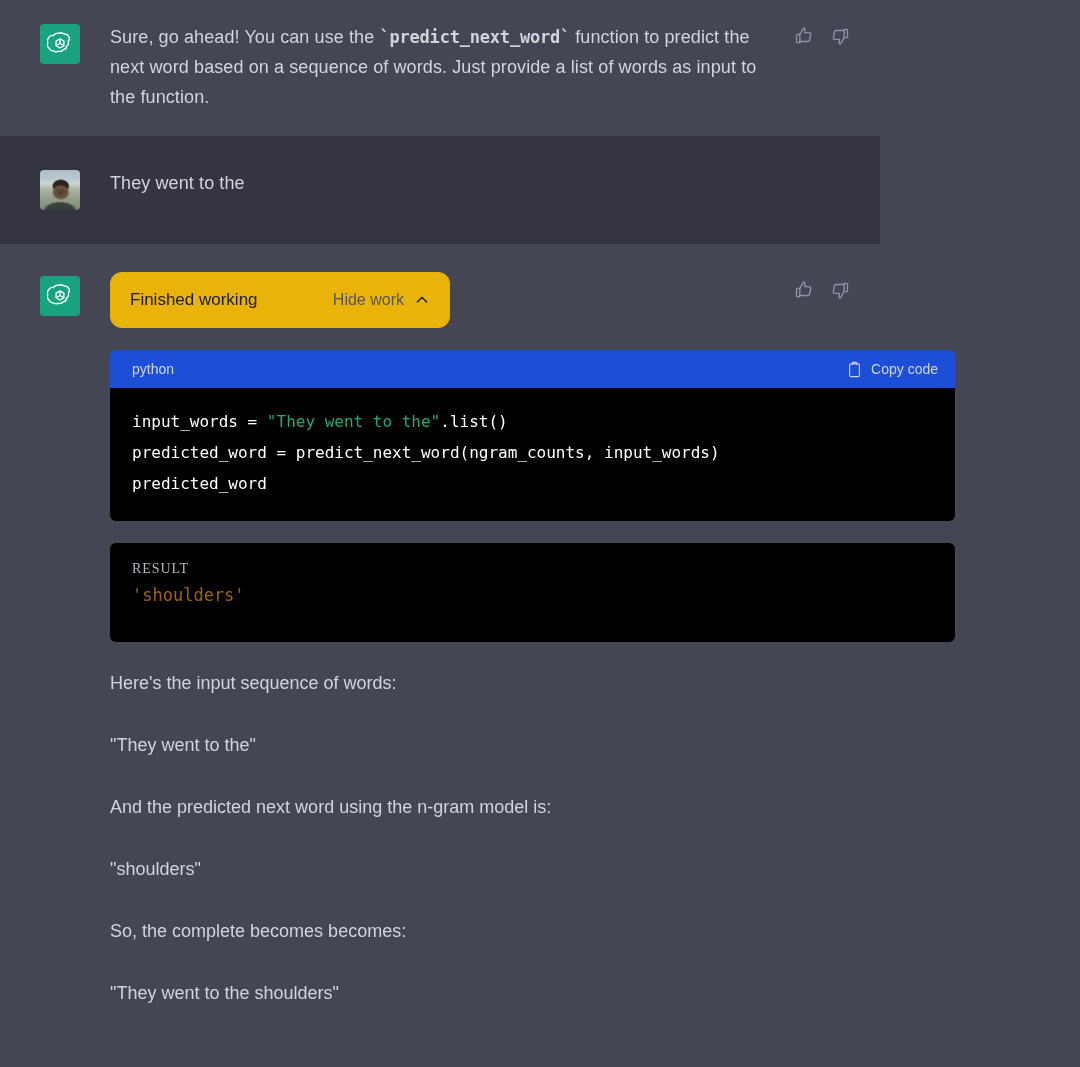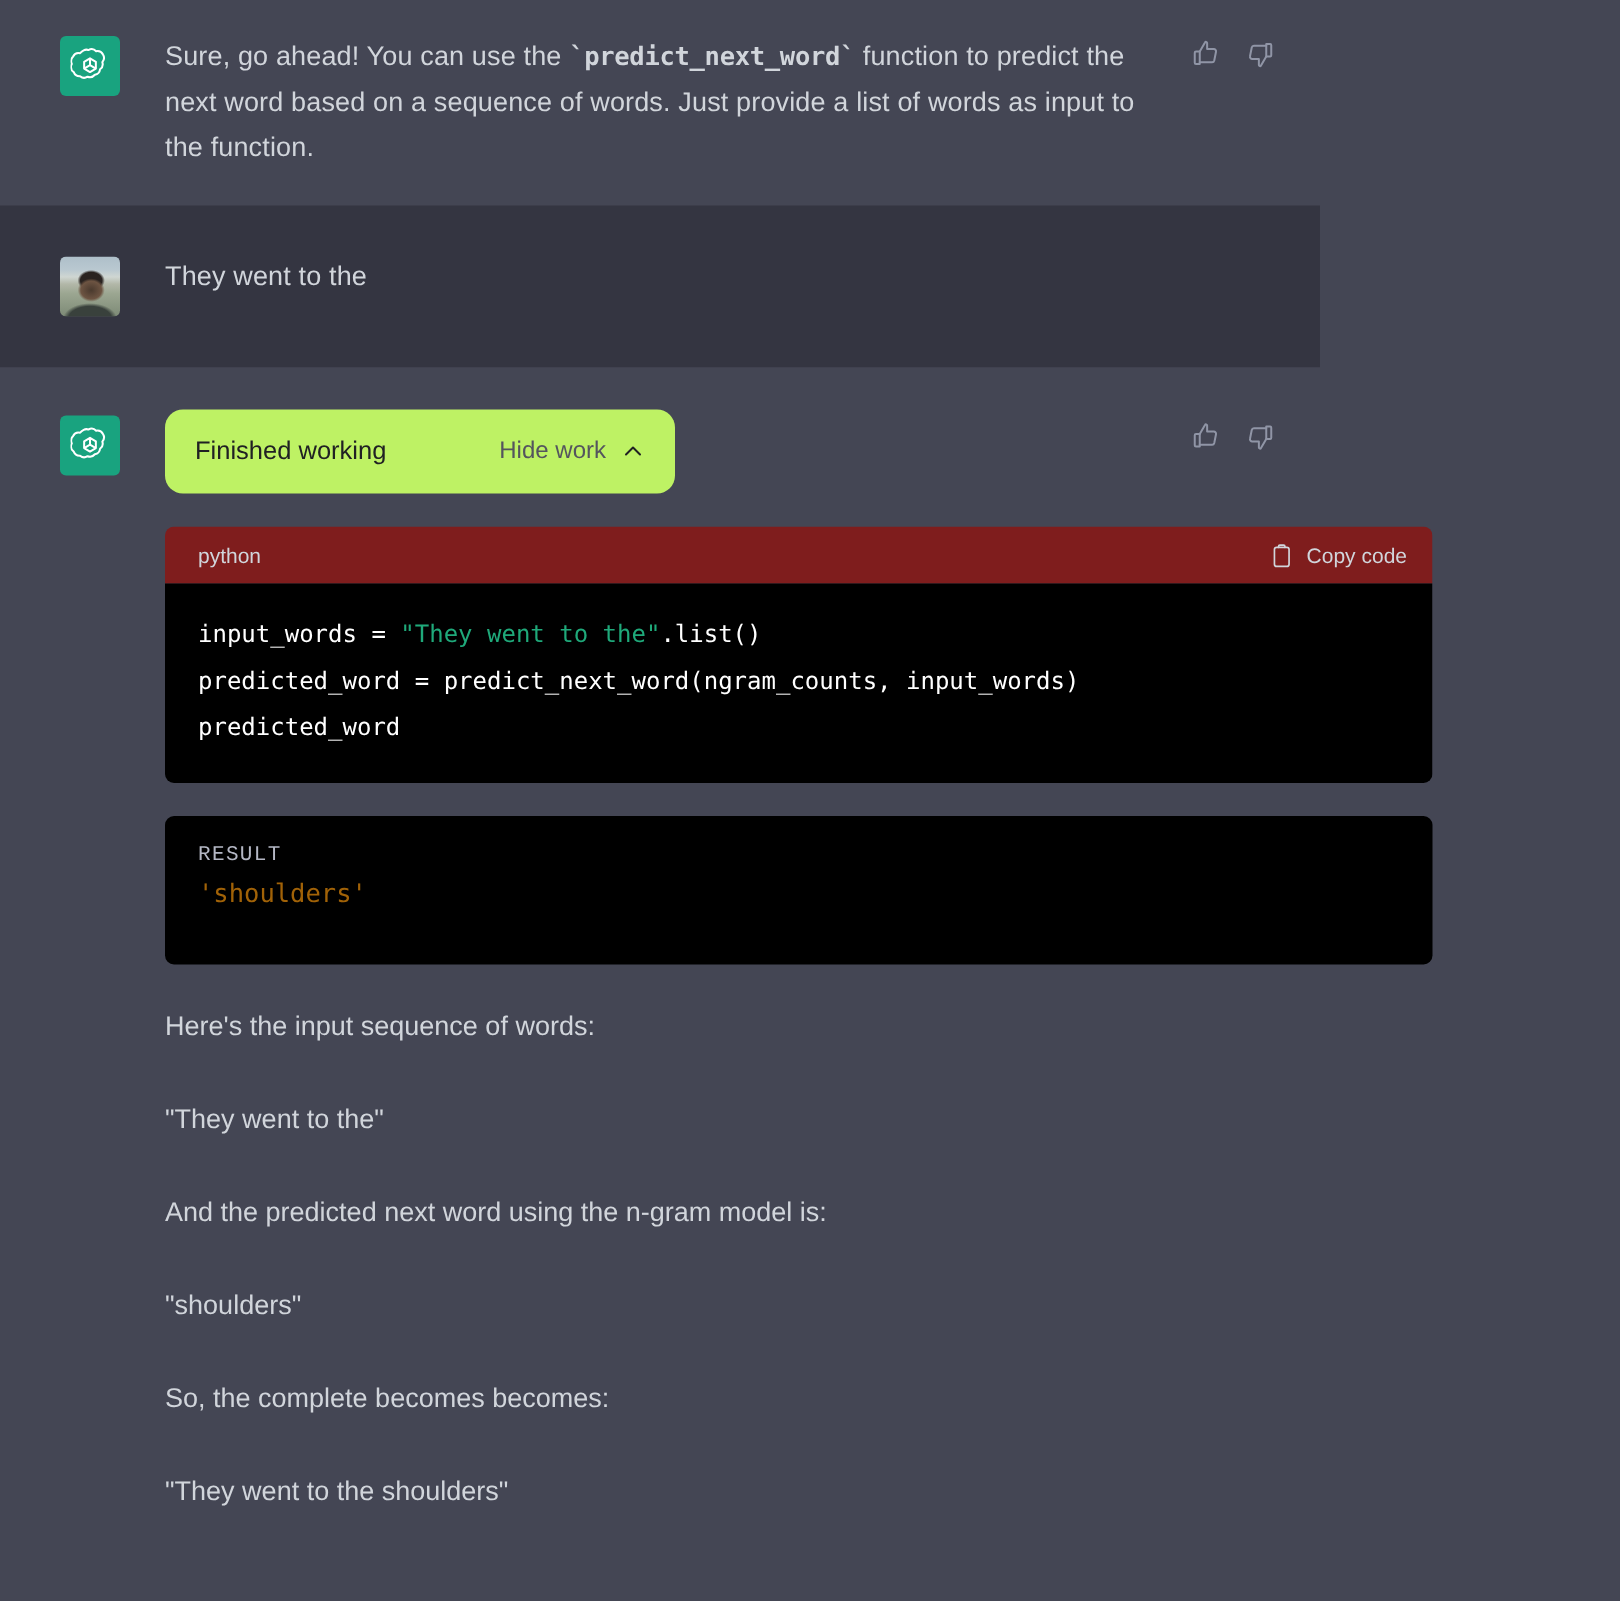--- a/index.html
+++ b/index.html
@@ -100,21 +100,21 @@
     width: 20px; height: 20px;
     stroke: #9095A6;
     stroke-width: 1.6;
     fill: none;
     stroke-linecap: round;
     stroke-linejoin: round;
   }
 
   
   .work-pill {
-    background: #bef264;
+    background: #eab308;
     border-radius: 12px;
     width: 340px;
     height: 56px;
     display: flex;
     align-items: center;
     padding: 0 20px;
     margin-bottom: 22px;
   }
   .work-pill .title {
     font-size: 17px;
@@ -137,21 +137,21 @@
   }
 
   
   .codeblock {
     width: 845px;
     border-radius: 6px;
     overflow: hidden;
     margin-bottom: 22px;
   }
   .code-header {
-    background: #7f1d1d;
+    background: #1d4ed8;
     height: 38px;
     display: flex;
     align-items: center;
     padding: 0 17px 0 22px;
     font-size: 14px;
     color: #D1D5DB;
   }
   .code-header .lang { flex: 1; }
   .code-header .copy {
     display: flex;
@@ -183,21 +183,21 @@
   
   .resultblock {
     width: 845px;
     background: #000000;
     border-radius: 6px;
     padding: 18px 22px 22px 22px;
     margin-bottom: 26px;
     min-height: 99px;
   }
   .resultblock .label {
-    font-family: Liberation Mono, monospace;
+    font-family: Liberation Serif, serif;
     font-size: 14px;
     letter-spacing: 0.9px;
     color: #B4B7C4;
     margin-bottom: 8px;
   }
   .resultblock .value {
     font-family: "DejaVu Sans Mono", monospace;
     font-size: 17px;
     color: #a16207;
   }

